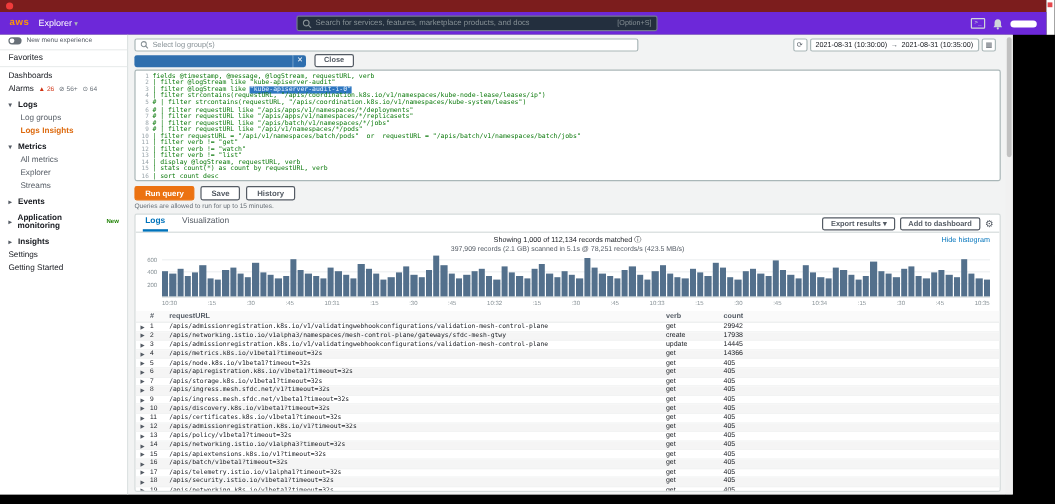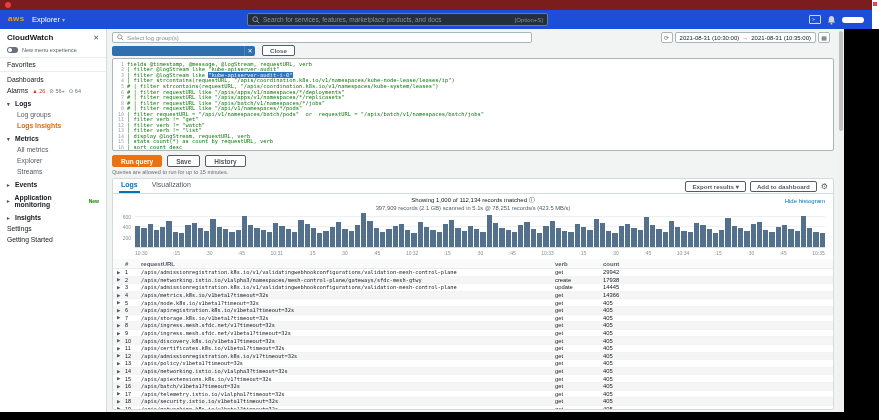--- a/index.html
+++ b/index.html
@@ -6,21 +6,21 @@
   html,body { width:879px; height:420px; background:#000; font-family:"Liberation Sans", sans-serif; overflow:hidden; }
   .screen { position:relative; width:879px; height:420px; background:#000; }
 
   
   .banner { position:absolute; left:0; top:0; width:872px; height:10px; background:#7c1d1d; }
   .banner-dot { position:absolute; left:5px; top:2px; width:6px; height:6px; border-radius:50%; background:#f03b3b; }
   .corner { position:absolute; right:0; top:0; width:7px; height:29px; background:#fff; }
   .corner-red { position:absolute; left:1px; top:2px; width:4px; height:4px; background:#e5484d; }
 
   
-  .navbar { position:absolute; left:0; top:10px; width:872px; height:19px; background:#1d4ed8; }
+  .navbar { position:absolute; left:0; top:10px; width:872px; height:19px; background:#6d28d9; }
   .aws-logo { position:absolute; left:8px; top:4px; color:#ff9900; font-weight:700; font-size:8px; letter-spacing:.5px; }
   .services { position:absolute; left:32px; top:5px; color:#ffffff; font-size:7.5px; }
   .services .caret { color:#aab7b8; margin-left:2px; font-size:6px; }
   .nav-search { position:absolute; left:247px; top:3px; width:301px; height:13px; background:#232f3e; border:1px solid #6f7b8a; border-radius:2px; display:flex; align-items:center; padding:0 4px; gap:3px; }
   .nav-search .ph { color:#879196; font-size:6.5px; white-space:nowrap; overflow:hidden; }
   .nav-search .shortcut { margin-left:auto; color:#879196; font-size:6px; white-space:nowrap; }
   .nav-right { position:absolute; right:8px; top:3px; height:13px; display:flex; align-items:center; gap:6px; }
   .term-icon { width:12px; height:9px; border:1px solid #cfd5da; border-radius:1px; color:#cfd5da; font-family:"DejaVu Sans Mono",monospace; font-size:5px; line-height:7px; text-align:center; }
   .pill { width:22px; height:6px; background:#fff; border-radius:3px; }
 
@@ -140,24 +140,20 @@
           <path d="M5 1c-2 0-3 1.6-3 3.4V7L1 8.4h8L8 7V4.4C8 2.6 7 1 5 1z" fill="#cfd5da"></path>
           <circle cx="5" cy="9.6" r="1" fill="#cfd5da"></circle>
         </svg>
       <span class="pill"></span>
     </div>
   </div>
 
   <div class="app">
 
     <aside class="sidebar">
-      <div class="sb-header">
-        <span class="sb-title">CloudWatch</span>
-        <span class="sb-close">✕</span>
-      </div>
       <div class="sb-toggle-row">
         <span class="toggle">
             <span class="toggle-knob"></span>
           </span>
         <span class="sb-toggle-label">New menu experience</span>
       </div>
       <div class="sb-fav">Favorites</div>
       <div class="sb-items" id="sidebar-items">
           <div class="sb-item">
             <span>Dashboards</span>

